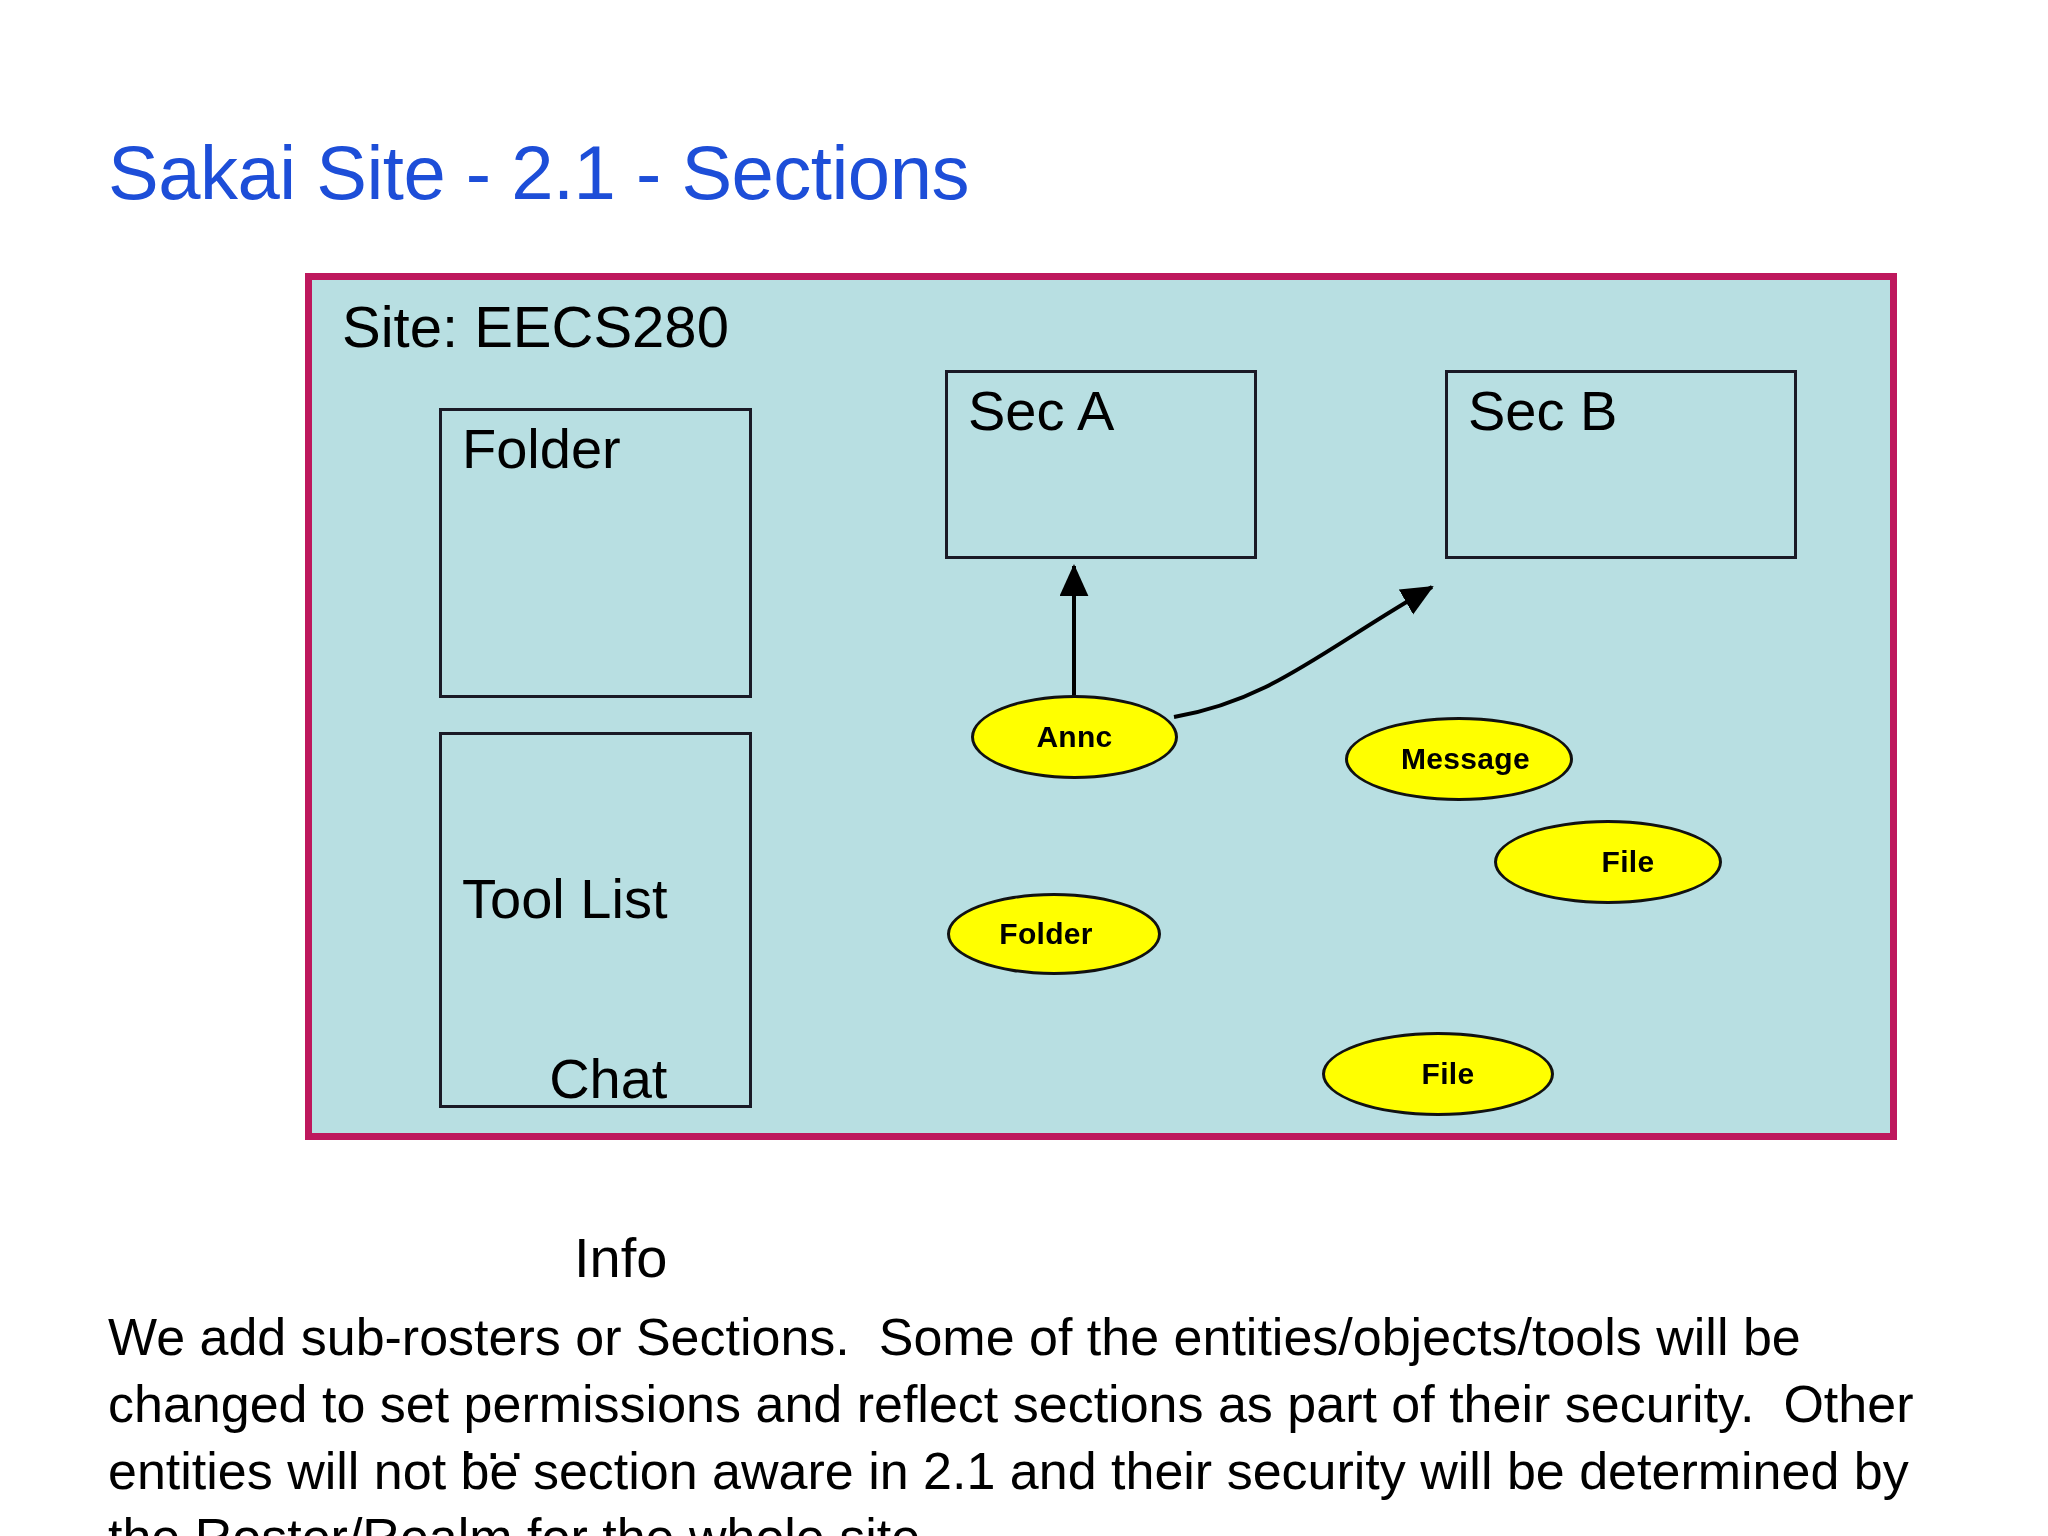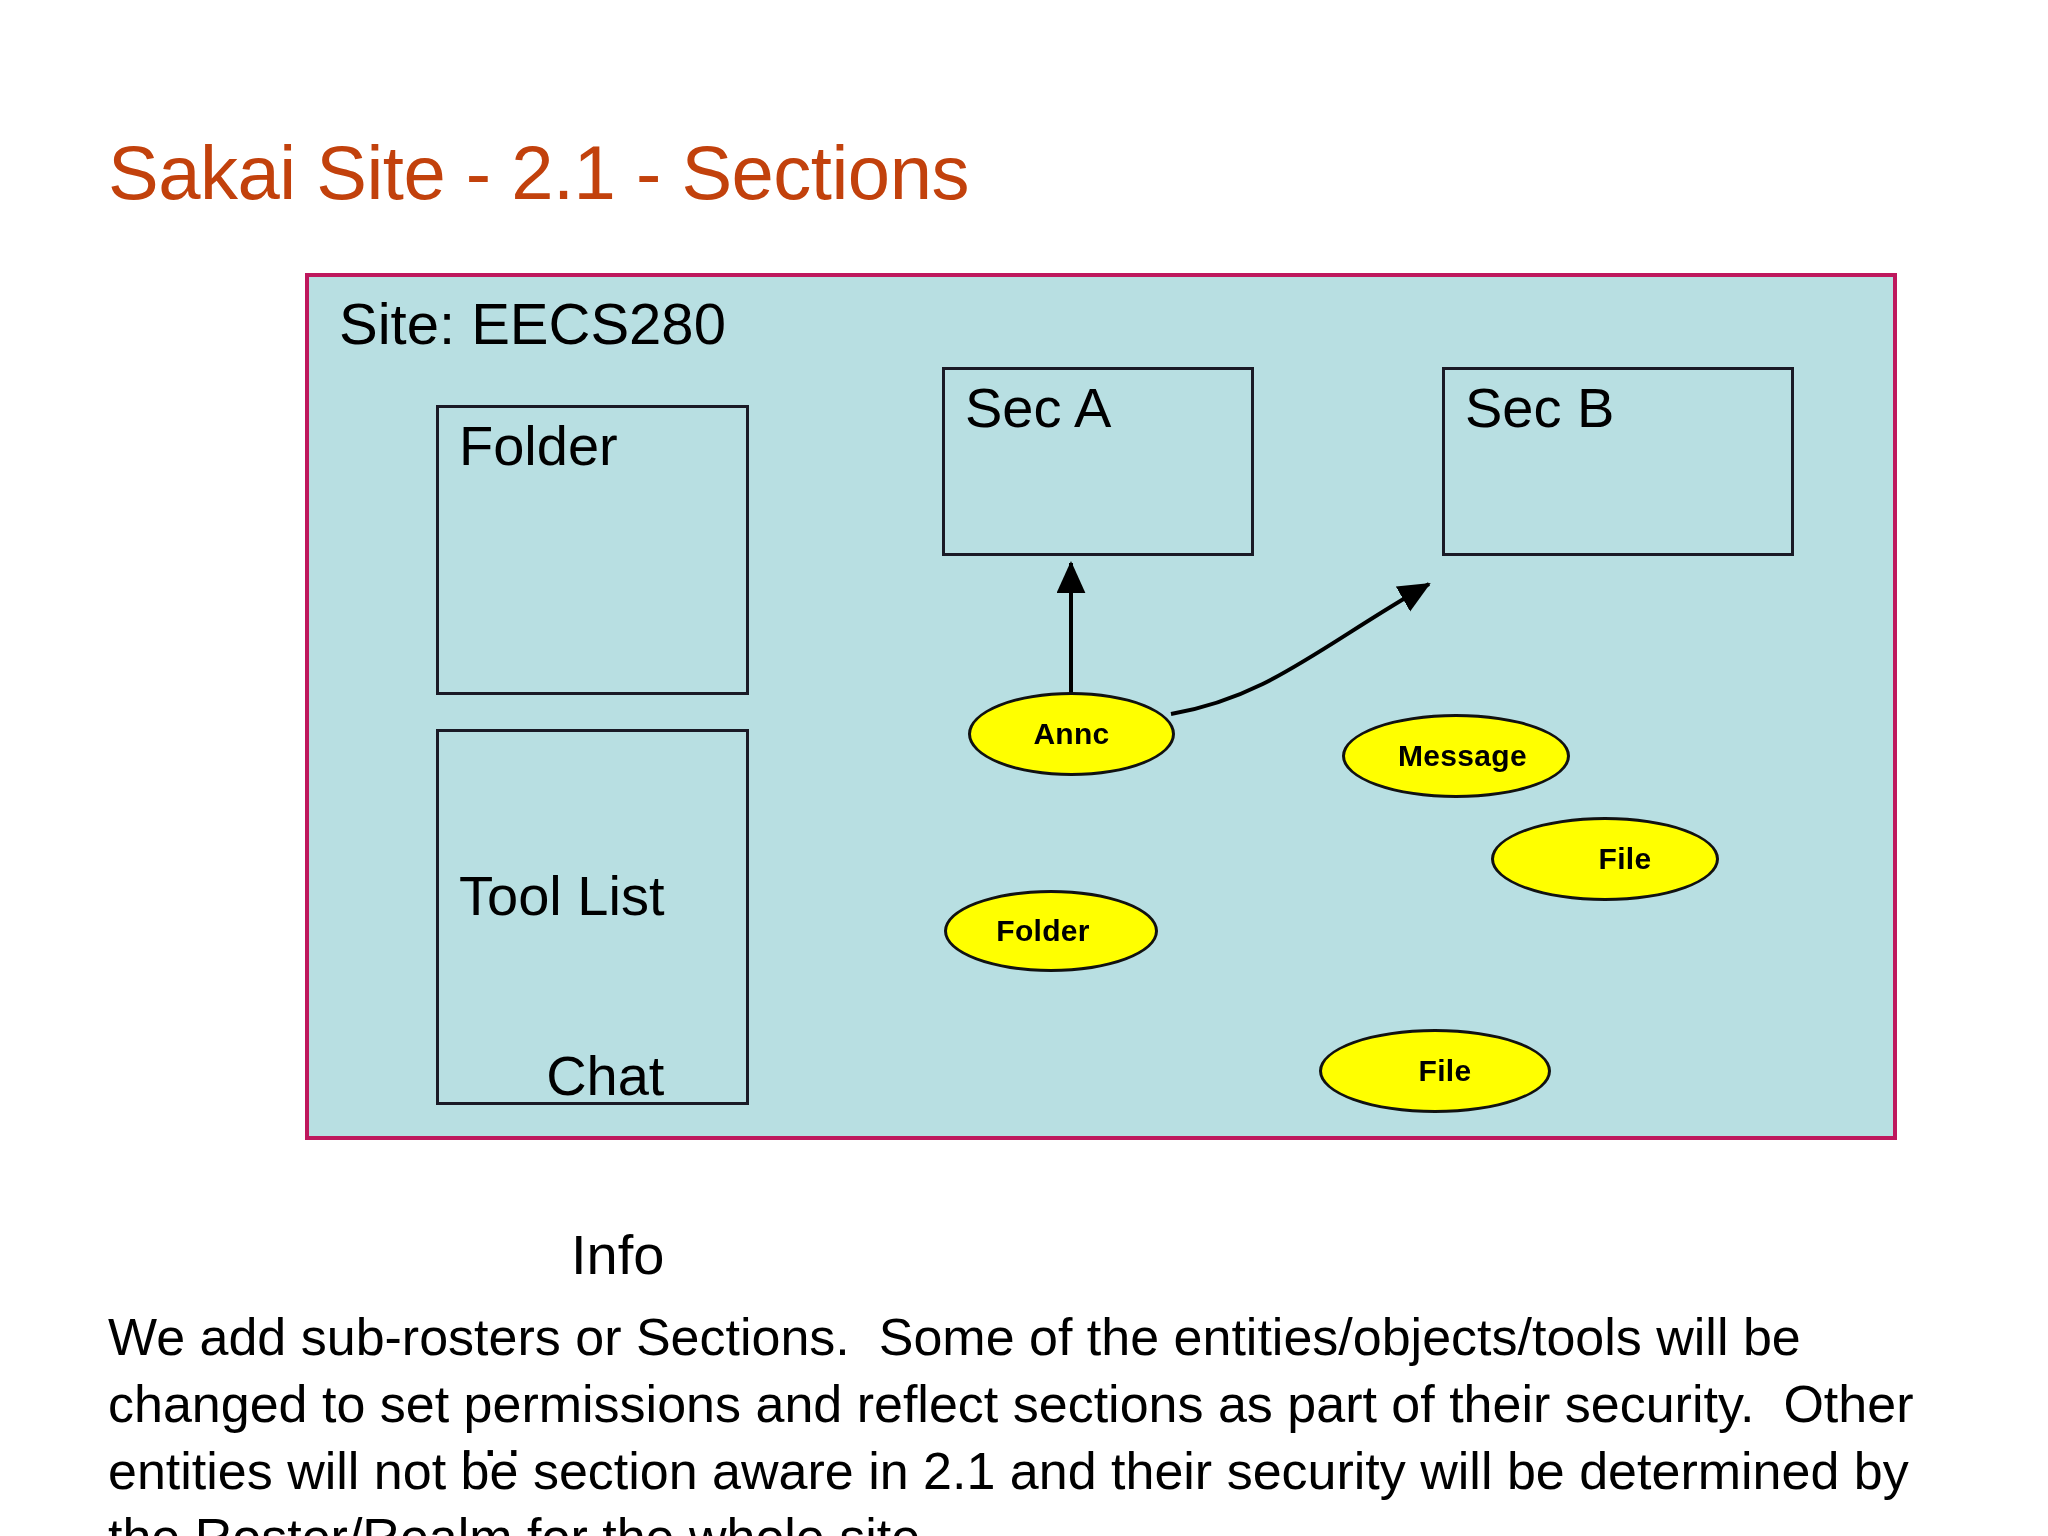--- a/index.html
+++ b/index.html
@@ -20,32 +20,32 @@
   
   #slide-title {
     position: absolute;
     left: 108px;
     top: 82px;
     font-size: 76px;
     line-height: 1.05;
     font-weight: normal;
     letter-spacing: -0.5px;
     white-space: nowrap;
-    color: #c2410c;
+    color: #1d4ed8;
   }
 
   
   #diagram {
     position: absolute;
     left: 305px;
     top: 273px;
     width: 1592px;
     height: 867px;
     background: #b8dfe2;
-    border: 4px solid #be185d;
+    border: 7px solid #be185d;
     box-sizing: border-box;
   }
 
   
   #site-label {
     position: absolute;
     left: 30px;
     top: 18px;
     font-size: 58px;
     line-height: 1;

